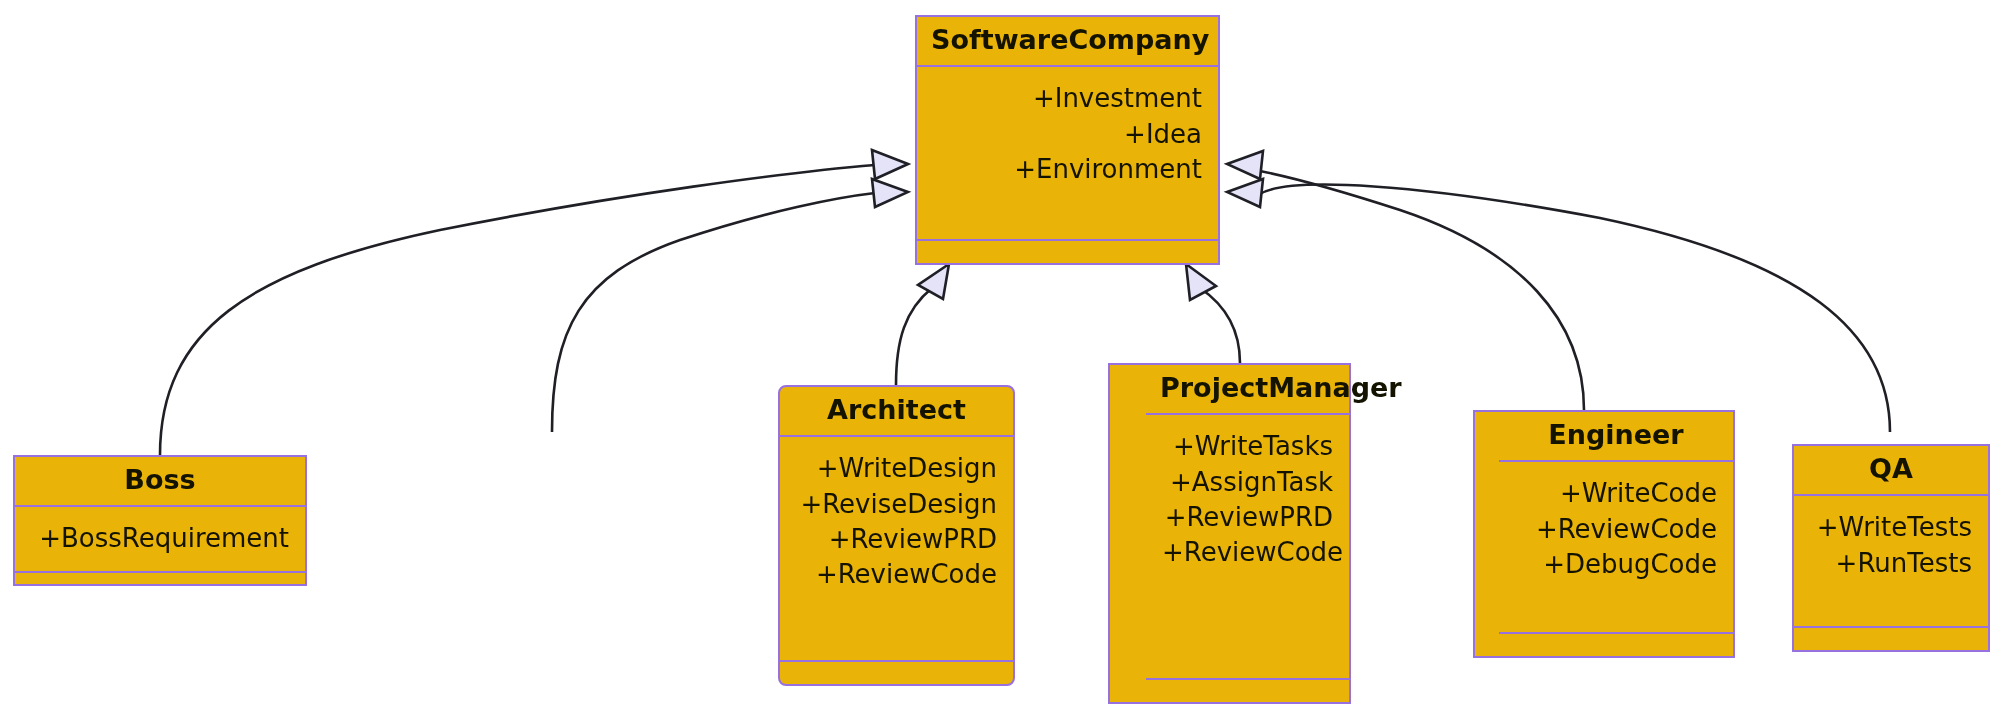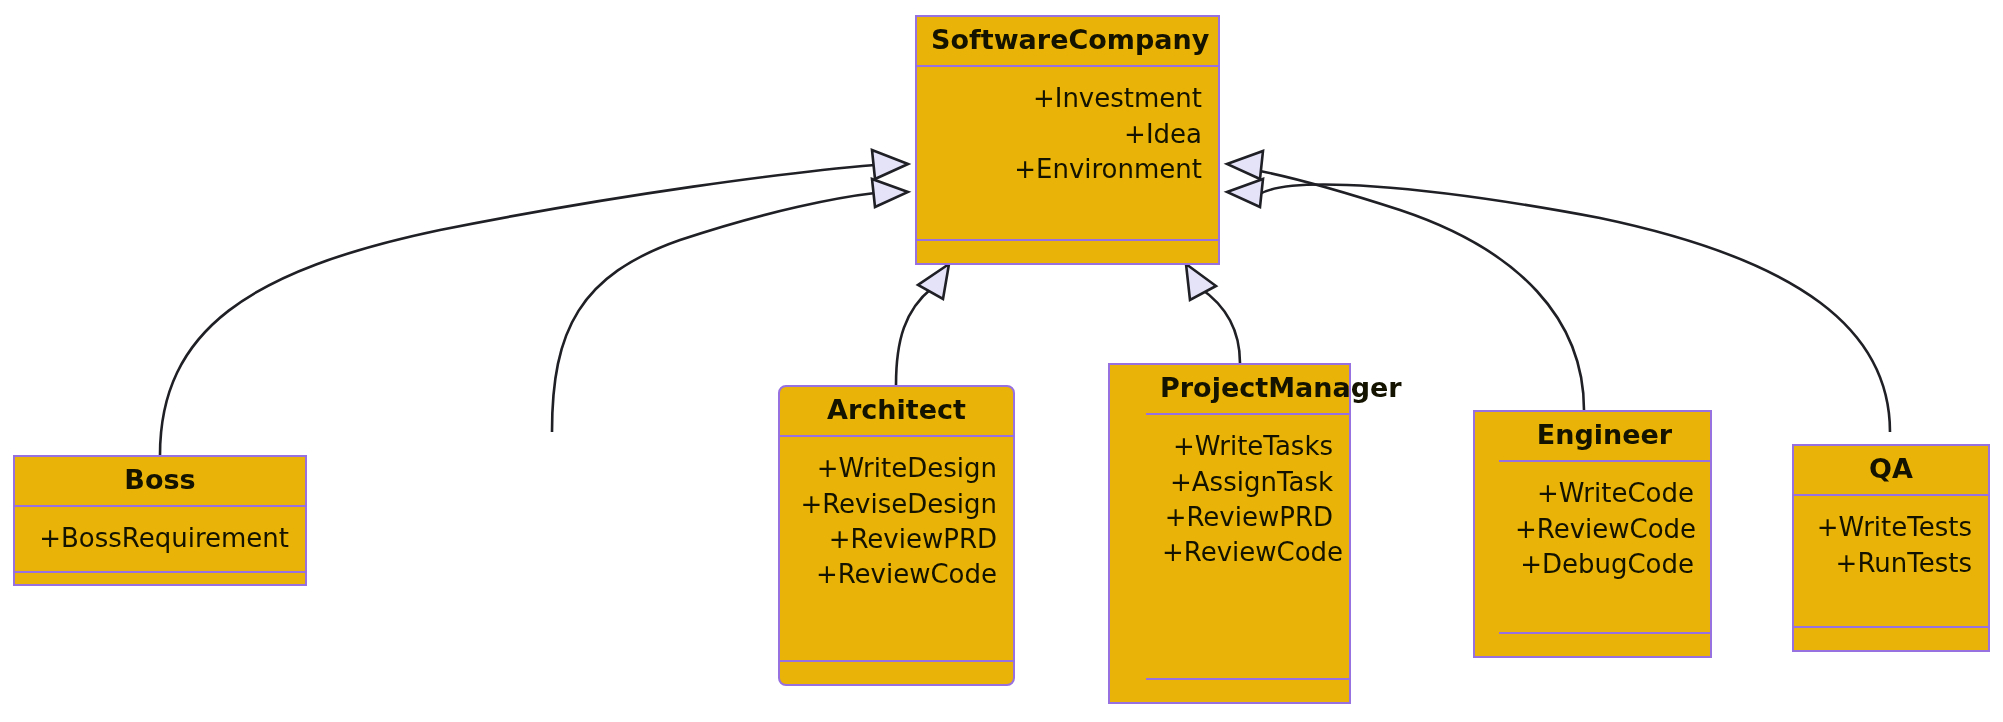--- a/index.html
+++ b/index.html
@@ -133,21 +133,21 @@
     <div class="uml-title">ProjectManager</div>
     <div class="uml-attrs">
       <div class="uml-attr">+WriteTasks</div>
       <div class="uml-attr">+AssignTask</div>
       <div class="uml-attr">+ReviewPRD</div>
       <div class="uml-attr">+ReviewCode</div>
     </div>
     <div class="uml-methods"></div>
   </div>
 
-  <div class="uml-class" style="left:1473px; top:410px; width:239px; height:248px;padding-left:24px;">
+  <div class="uml-class" style="left:1473px; top:410px; width:262px; height:248px;padding-left:24px;">
     <div class="uml-title">Engineer</div>
     <div class="uml-attrs">
       <div class="uml-attr">+WriteCode</div>
       <div class="uml-attr">+ReviewCode</div>
       <div class="uml-attr">+DebugCode</div>
     </div>
     <div class="uml-methods"></div>
   </div>
 
   <div class="uml-class" style="left:1792px; top:444px; width:198px; height:208px;">

